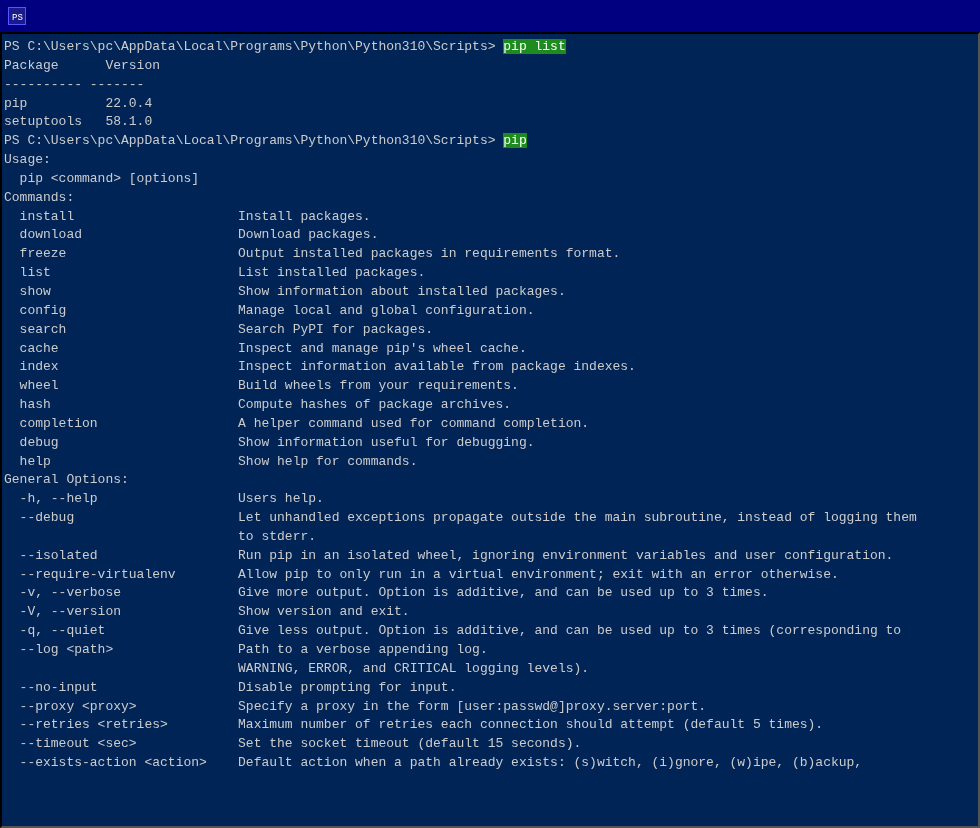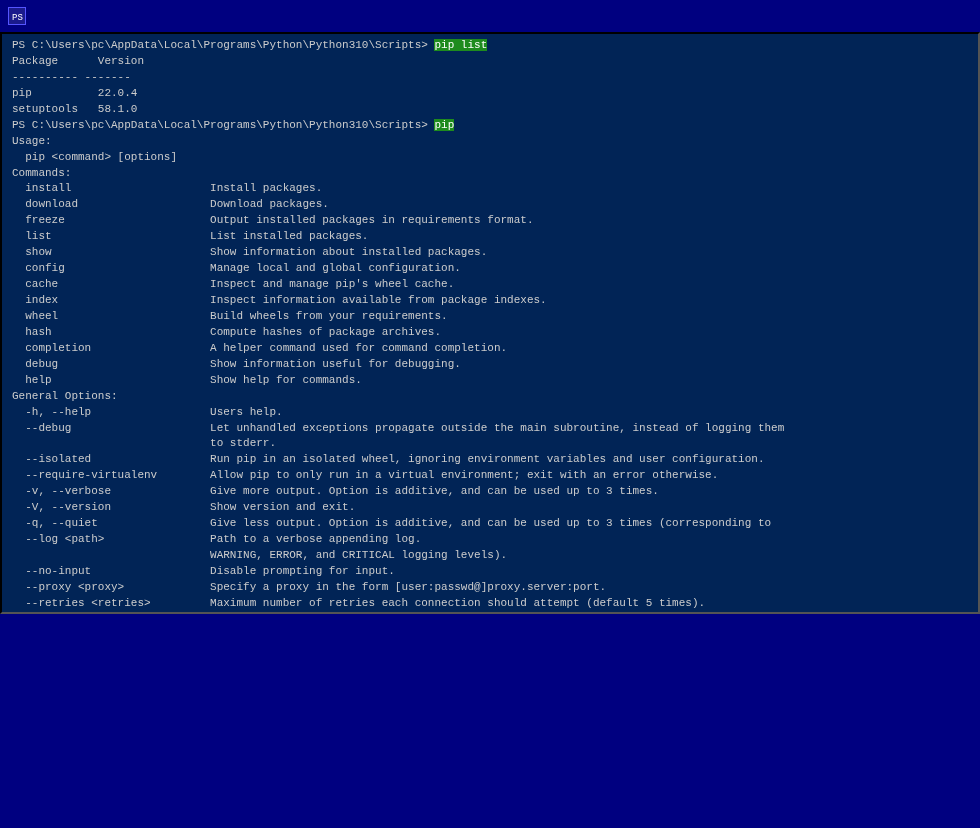--- a/index.html
+++ b/index.html
@@ -1,18 +1,18 @@
 <!DOCTYPE html>
 <html><head>
   <meta charset="utf-8">
   <style>
     * { margin: 0; padding: 0; box-sizing: border-box; }
     body { width: 980px; height: 828px; background: #000080; font-family: 'Courier New', Courier, monospace; overflow: hidden; }
 
-    .window { width: 980px; height: 614px; display: flex; flex-direction: column; }
+    .window { width: 980px; height: 828px; display: flex; flex-direction: column; }
 
     .titlebar {
       background: #000080;
       height: 32px;
       display: flex;
       align-items: center;
       padding: 0 8px;
       flex-shrink: 0;
       user-select: none;
     }
@@ -47,23 +47,23 @@
       cursor: pointer;
       display: flex; align-items: center; justify-content: center;
       font-family: 'Segoe UI', sans-serif;
     }
 
     .terminal {
       flex: 1;
       background: #012456;
       color: #cccccc;
       font-family: 'Courier New', Courier, monospace;
-      font-size: 11px;
+      font-size: 13px;
       line-height: 1.45;
-      padding: 4px 10px;
+      padding: 4px 2px;
       overflow: hidden;
       border: 2px inset #000;
     }
 
     .line { white-space: pre; display: block; }
     .highlight-cmd { background: #1e8b1e; color: #ffffff; }
   </style>
 </head>
 <body>
 
@@ -93,20 +93,21 @@
       <div class="line">Usage:</div>
       <div class="line">  pip &lt;command&gt; [options]</div>
       <div class="line"></div>
       <div class="line">Commands:</div>
       <div class="line">  install                     Install packages.</div>
       <div class="line">  download                    Download packages.</div>
       <div class="line">  freeze                      Output installed packages in requirements format.</div>
       <div class="line">  list                        List installed packages.</div>
       <div class="line">  show                        Show information about installed packages.</div>
       <div class="line">  config                      Manage local and global configuration.</div>
+      <div class="line">  search                      Search PyPI for packages.</div>
       <div class="line">  cache                       Inspect and manage pip's wheel cache.</div>
       <div class="line">  index                       Inspect information available from package indexes.</div>
       <div class="line">  wheel                       Build wheels from your requirements.</div>
       <div class="line">  hash                        Compute hashes of package archives.</div>
       <div class="line">  completion                  A helper command used for command completion.</div>
       <div class="line">  debug                       Show information useful for debugging.</div>
       <div class="line">  help                        Show help for commands.</div>
       <div class="line"></div>
       <div class="line">General Options:</div>
       <div class="line">  -h, --help                  Users help.</div>

